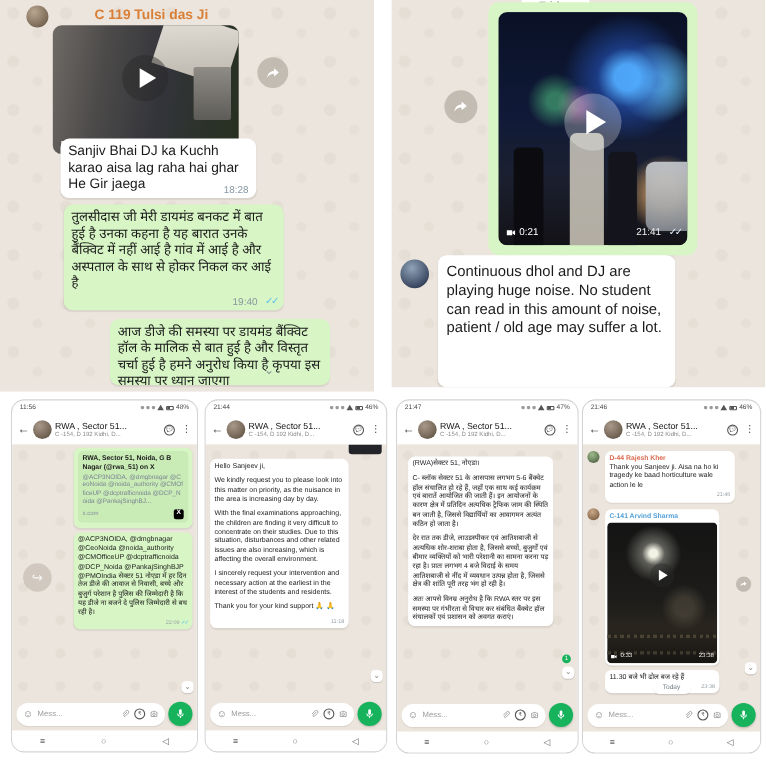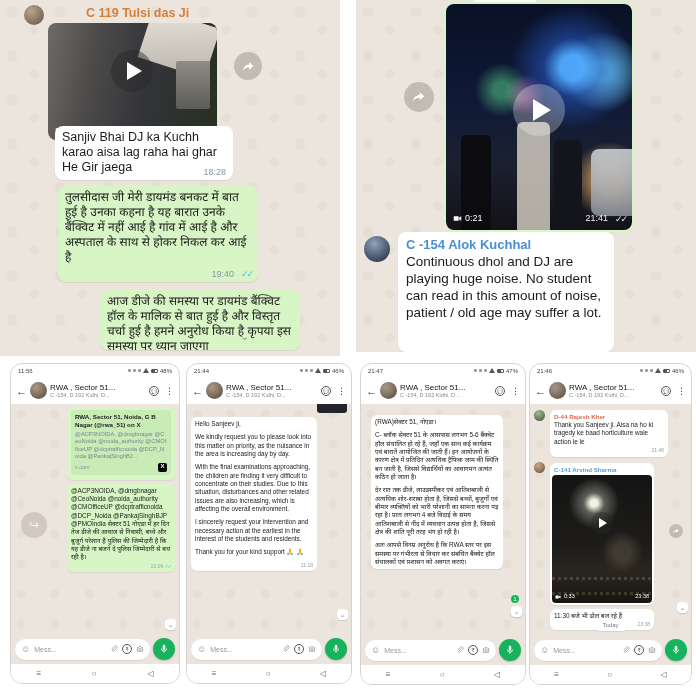--- a/index.html
+++ b/index.html
@@ -104,21 +104,21 @@
 
     <div class="bub out" style="left:58px;top:290px;width:200px;height:60px;padding:4px 7px;overflow:hidden;margin-left:42px;">
       <div style="font-size:12px;color:#1b1b1b;line-height:1.26;">आज डीजे की समस्या पर डायमंड बैंक्विट हॉल के मालिक से बात हुई है और विस्तृत चर्चा हुई है हमने अनुरोध किया है कृपया इस समस्या पर ध्यान जाएगा</div>
     </div>
     <div class="abs" style="left:240px;top:330px;color:#8a949c;font-size:11px;">⌄</div>
   </div>
 
   <div class="panel" style="left:356px;top:0;width:340px;height:352px;">
     <div class="chip" style="left:118px;top:-9px;width:62px;height:24px;font-size:11px;line-height:30px;">Friday</div>
 
-    <div class="abs" style="left:88px;top:2px;width:190px;height:230px;background:#d8f6c5;border-radius:10px;padding:2px;">
+    <div class="abs" style="left:88px;top:2px;width:190px;height:230px;background:#d8f6c5;border-radius:10px;padding:9px;">
       <div style="position:relative;width:100%;height:100%;border-radius:8px;overflow:hidden;background:
         radial-gradient(circle at 68% 28%, rgba(80,170,255,.95) 0 6%, rgba(40,90,200,.55) 14%, transparent 30%),
         radial-gradient(circle at 84% 30%, rgba(120,230,255,.8) 0 4%, transparent 18%),
         radial-gradient(circle at 30% 38%, rgba(90,220,140,.5) 0 4%, transparent 14%),
         radial-gradient(circle at 42% 40%, rgba(255,120,200,.45) 0 3%, transparent 12%),
         radial-gradient(circle at 88% 78%, rgba(255,190,110,.7) 0 5%, transparent 16%),
         linear-gradient(180deg,#0a1126 0%,#101a38 45%,#1b2030 70%,#131217 100%);">
         <div class="abs" style="left:8%;bottom:0;width:16%;height:42%;background:#0b0b10;border-radius:5px 5px 0 0;"></div>
         <div class="abs" style="left:38%;bottom:0;width:18%;height:48%;background:#e8e2d2;opacity:.75;border-radius:6px 6px 0 0;"></div>
         <div class="abs" style="left:58%;bottom:0;width:15%;height:40%;background:#14141c;border-radius:5px 5px 0 0;"></div>
@@ -137,21 +137,20 @@
       </div>
     </div>
     <div class="fwd" style="left:48px;top:82px;width:30px;height:30px;">
       <svg viewBox="0 0 24 24" width="16" height="16">
           <path d="M13 5l7 6-7 6v-4C8 13 5 15 3 19c1-7 5-10 10-10z" fill="#fff"></path>
         </svg>
     </div>
 
     <div class="avatar" style="left:8px;top:236px;width:26px;height:26px;background:radial-gradient(circle at 40% 30%,#8fa3b8,#3c4a63 70%,#23293a);"></div>
     <div class="bub in" style="left:42px;top:232px;width:216px;height:120px;padding:5px 8px;overflow:hidden;">
-      <div class="sender-blue" style="font-size:13px;">C -154 Alok Kuchhal</div>
       <div style="font-size:13.5px;color:#1b1b1b;line-height:1.25;margin-top:2px;">Continuous dhol and DJ are playing huge noise. No student can read in this amount of noise, patient / old age may suffer a lot.</div>
     </div>
   </div>
 
   <div class="phone" style="left:10px;top:363px;width:170px;height:321px;">
     <div class="sbar">
       <span>11:56</span>
       <span class="sic">
         <span class="dot"></span>
           <span class="dot"></span>

